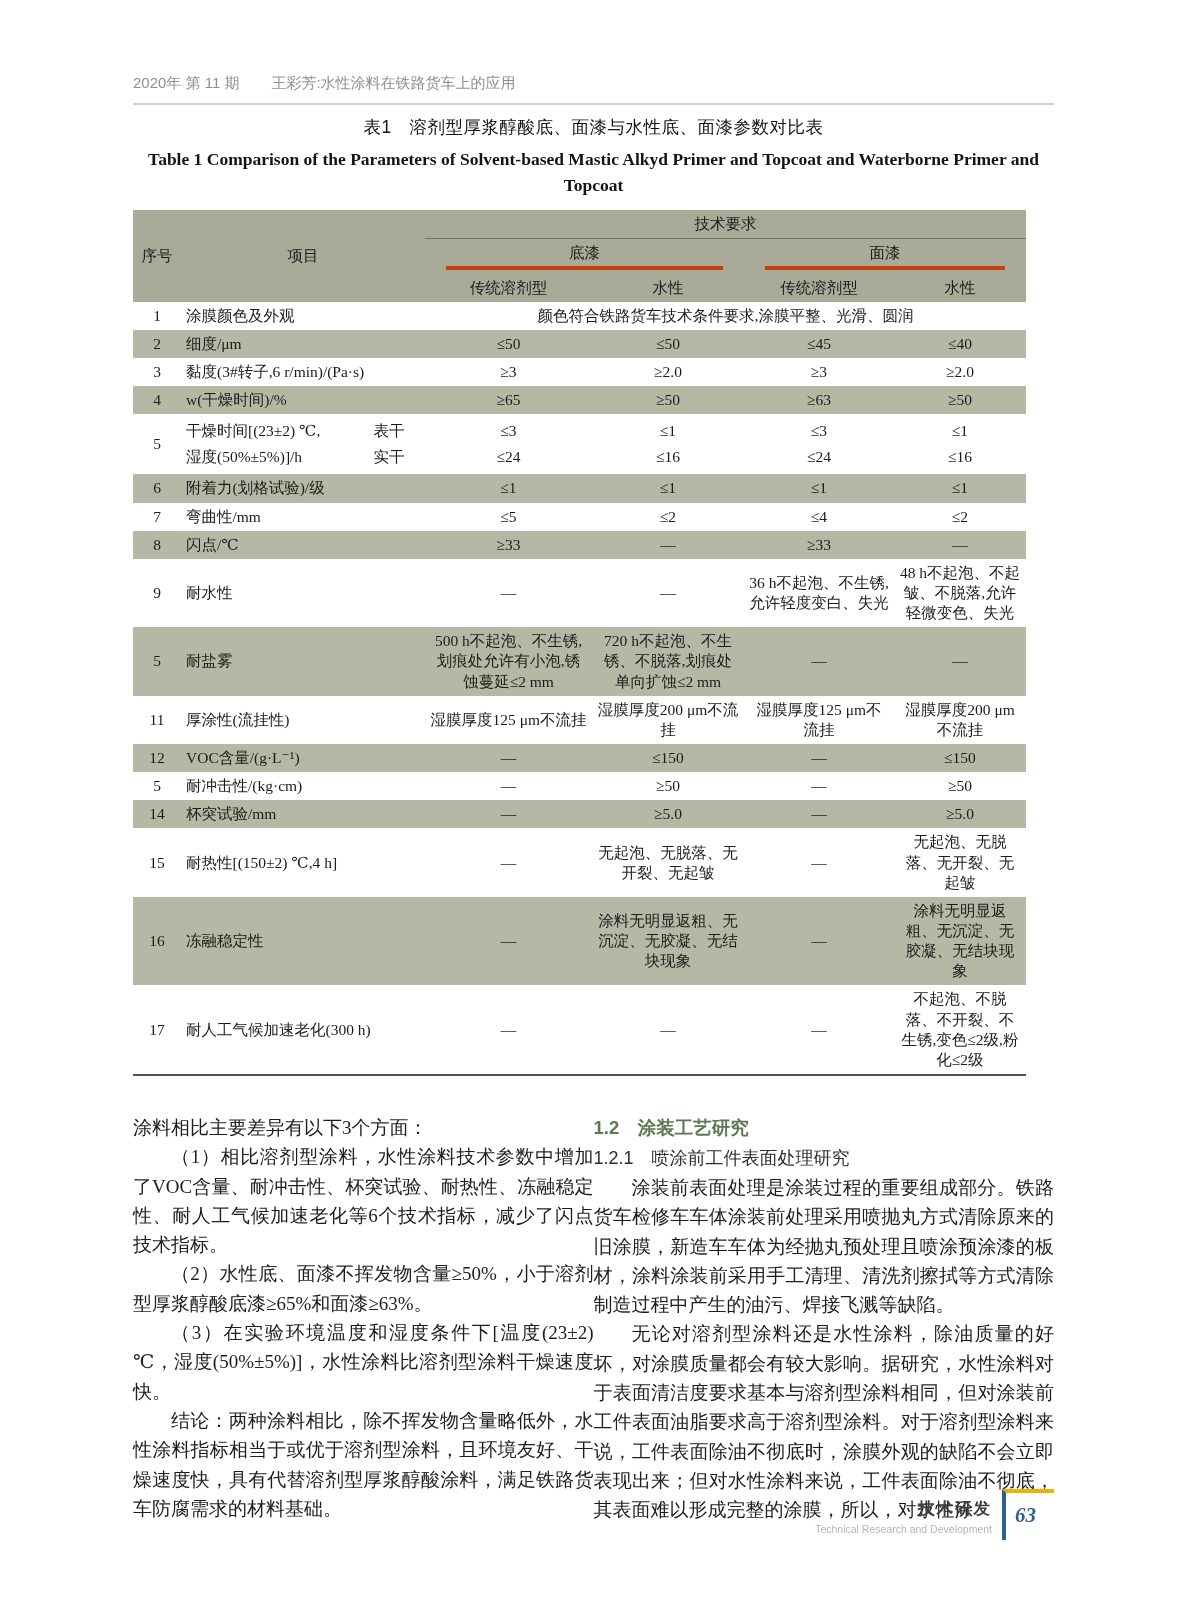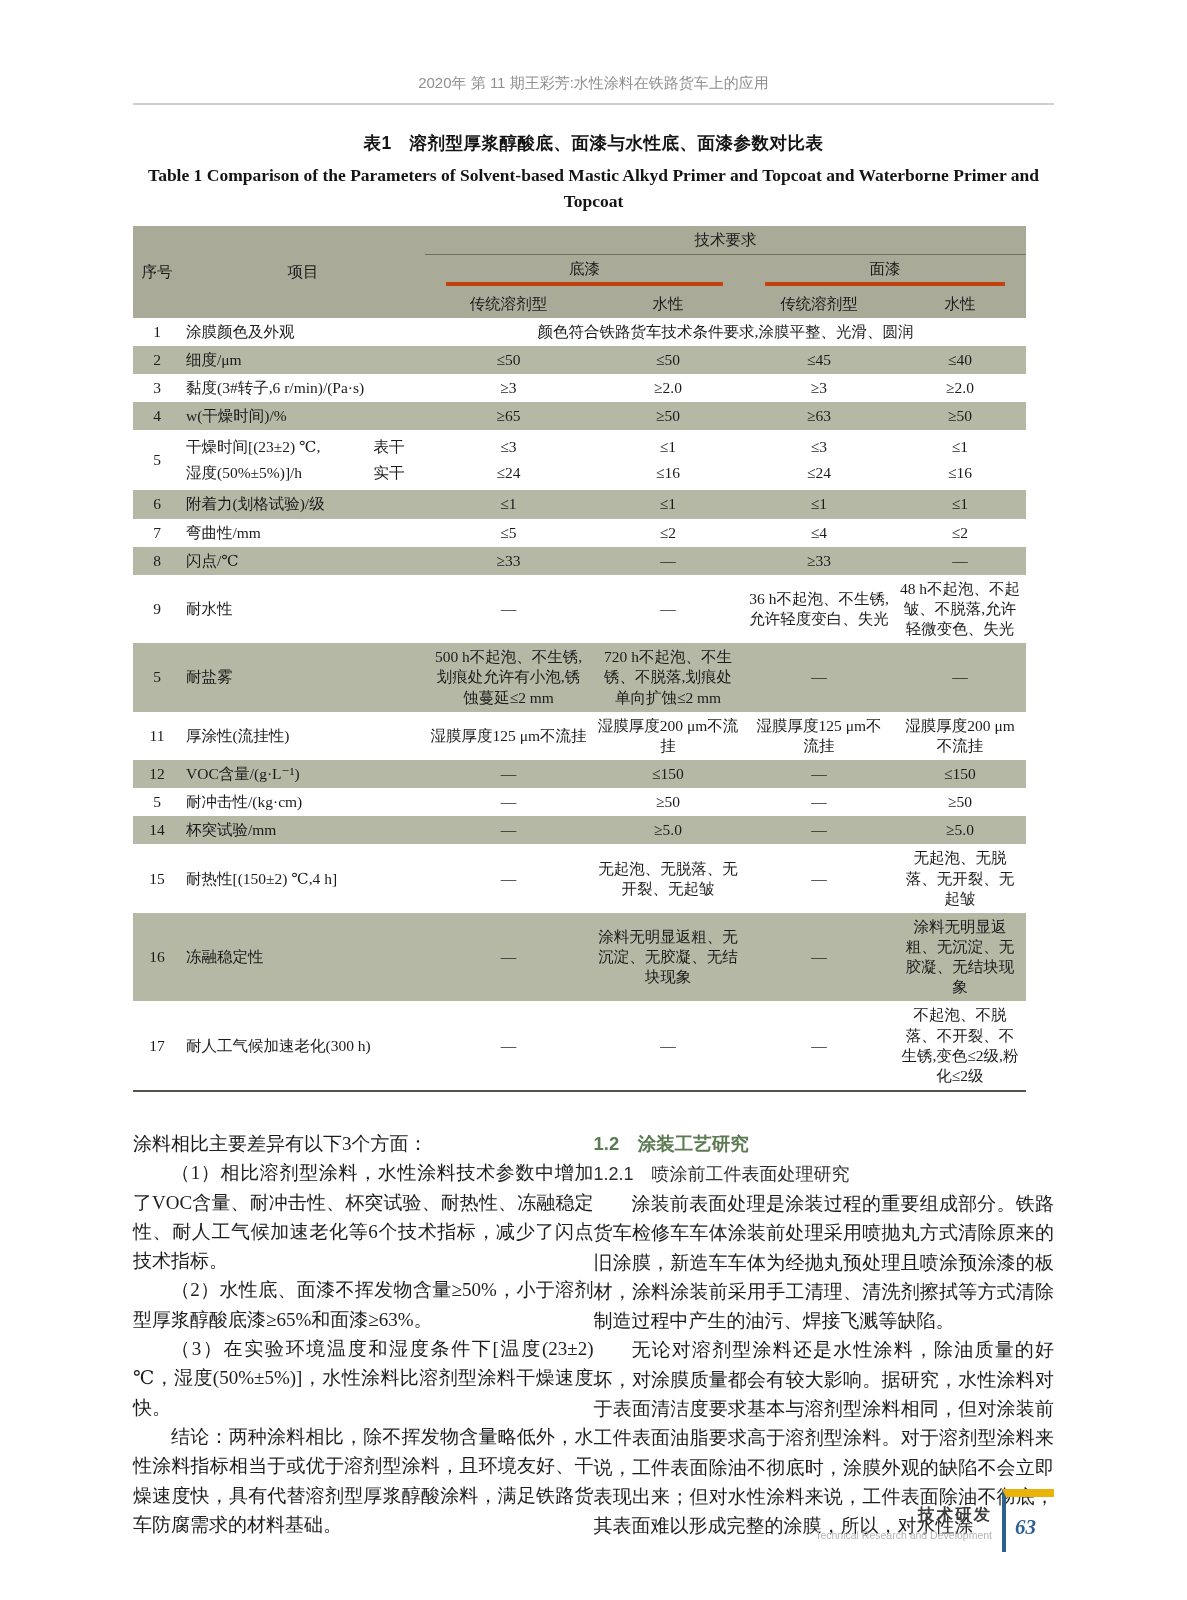--- a/index.html
+++ b/index.html
@@ -6,31 +6,31 @@
   .page {
     width:1187px; height:1600px; background:#ffffff; position:relative;
     margin:0 auto; overflow:hidden;
     font-family:"Liberation Serif","DejaVu Serif",serif; color:#1d1d1d;
     box-sizing:border-box;
   }
   .content { padding:0 133px; }
 
   
   .page-header {
-    display:flex; justify-content:center; align-items:flex-end;
+    display:flex; justify-content:flex-start; align-items:flex-end;
     padding-top:74px; padding-bottom:10px; border-bottom:2px solid #cfcfcf;
     font-family:"Liberation Sans","DejaVu Sans",sans-serif;
-    font-size:15px; color:#8f8f8f;
+    font-size:15px; color:#8f8f8f;gap:32px;
   }
 
   
   .table-title-zh {
-    margin-top:26px; text-align:center;
-    font-family:"Liberation Sans","DejaVu Sans",sans-serif;
-    font-weight:bold; font-size:17.5px; color:#141414; letter-spacing:0.5px;
+    margin-top:10px; text-align:center;
+    font-family:"Liberation Sans","DejaVu Sans",sans-serif;
+    font-weight:normal; font-size:17.5px; color:#141414; letter-spacing:0.5px;
   }
   .table-title-en {
     margin:7px auto 0; text-align:center; width:905px;
     font-weight:bold; font-size:17.5px; line-height:1.5; color:#141414;
   }
 
   
   table.params {
     width:893px; border-collapse:collapse; margin-top:11px;
     font-size:15.5px; line-height:1.3; color:#1b1b1b;
@@ -74,21 +74,21 @@
   .footer { position:absolute; top:1489px; right:133px; display:flex; align-items:center; }
   .footer-text { text-align:right; margin-right:10px; padding-top:3px; }
   .footer-zh {
     font-family:"Liberation Sans","DejaVu Sans",sans-serif;
     font-weight:bold; font-size:16.5px; color:#3d3d3d; letter-spacing:2px;
   }
   .footer-en {
     font-family:"Liberation Sans","DejaVu Sans",sans-serif;
     font-size:10.5px; color:#b5b5b5; margin-top:3px;
   }
-  .page-num { border-top:8px solid #eab308; border-left:4px solid #2d5f91; padding:18px 18px 12px 9px; }
+  .page-num { border-top:4px solid #eab308; border-left:4px solid #2d5f91; padding:10px 18px 12px 9px; }
   .page-num span { font-style:italic; font-weight:bold; font-size:21px; color:#2d5f91; }
 </style>
 </head>
 <body>
 
 <div class="page">
   <div class="content">
 
     <div class="page-header">
       <span>2020年  第 11 期</span>

